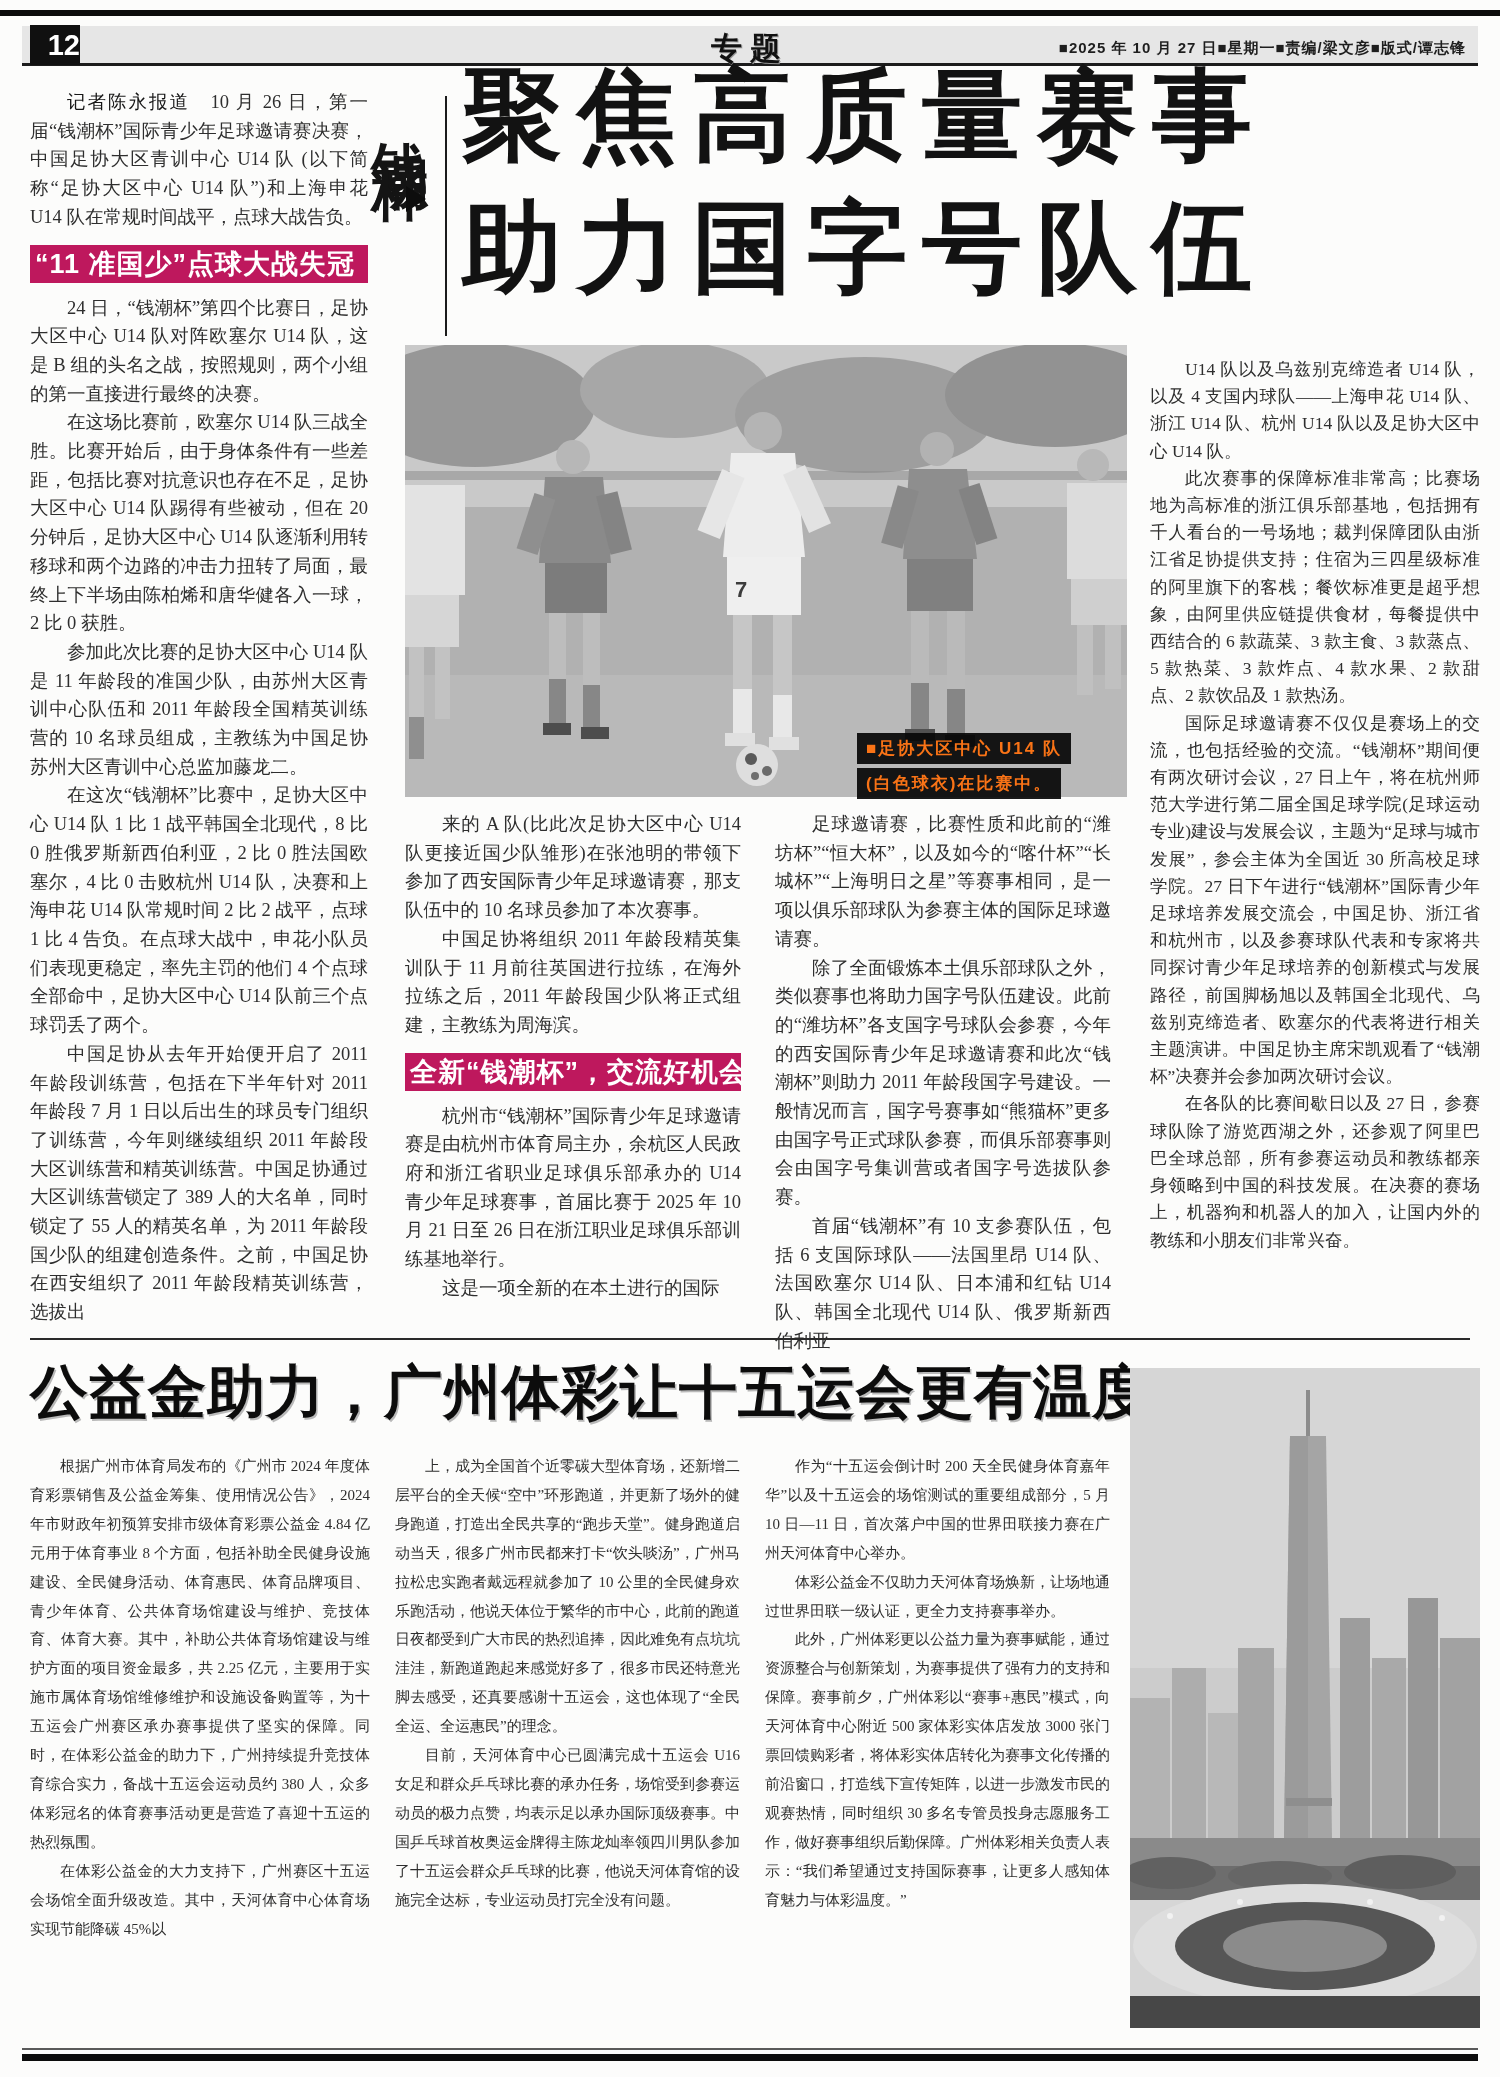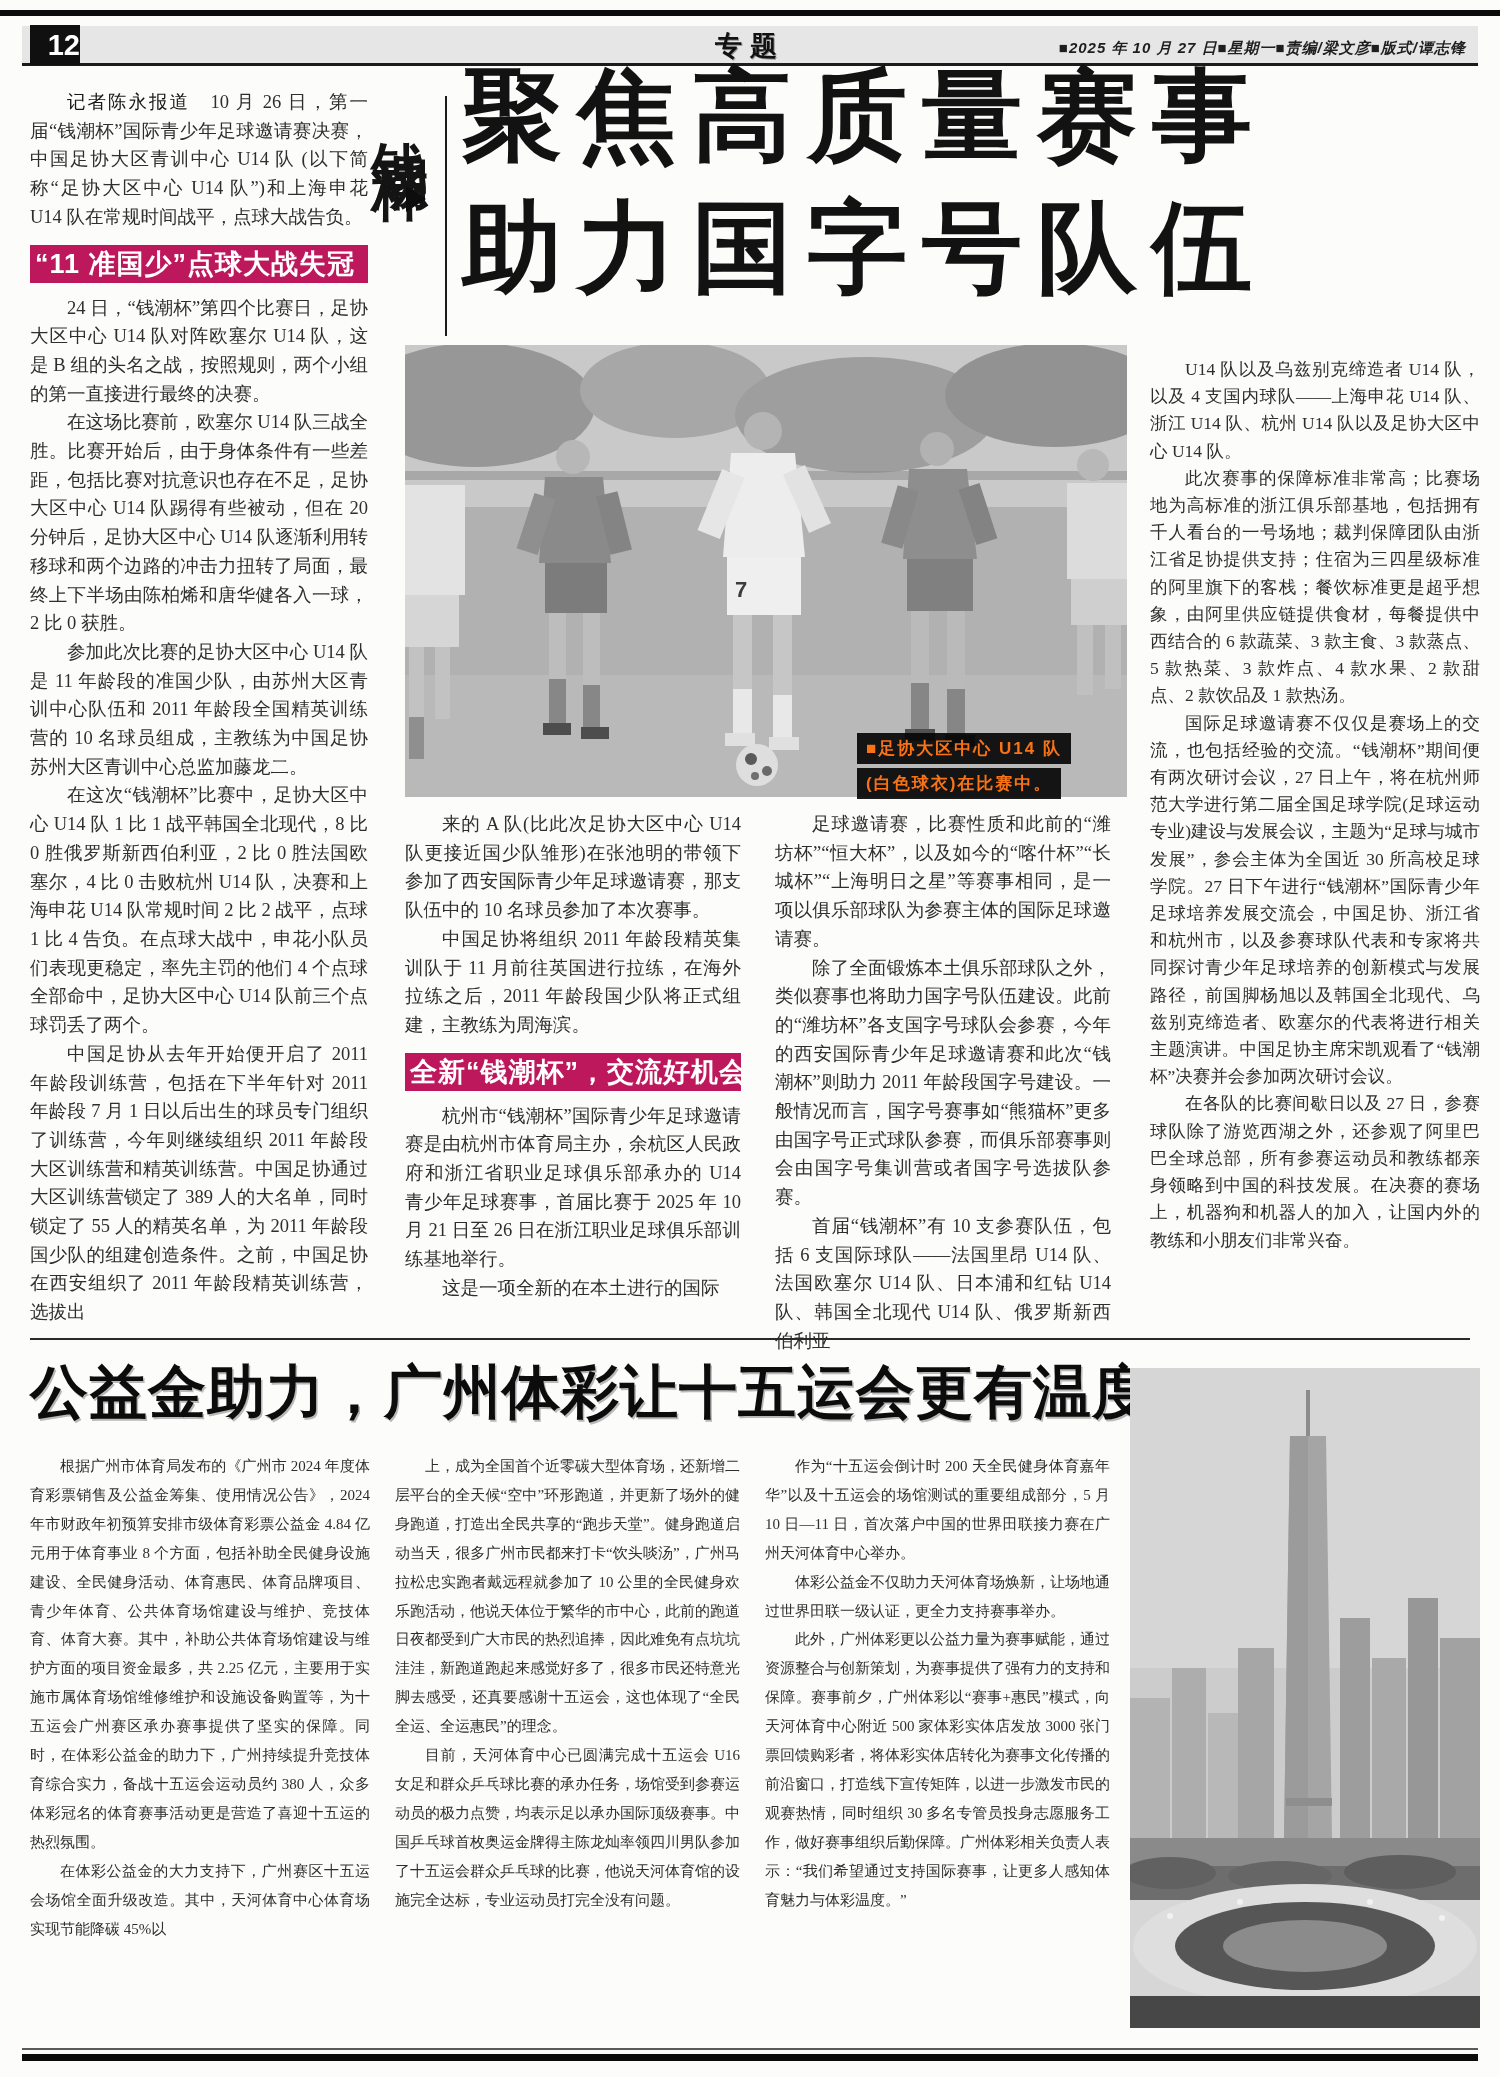--- a/index.html
+++ b/index.html
@@ -7,24 +7,24 @@
         font-family:"Liberation Serif",serif;color:#2b2b2b;}
   .abs{position:absolute;}
 
   
   .top-rule{left:0;top:10px;width:1500px;height:6px;background:#0b0b0b;}
   .header-bar{left:22px;top:26px;width:1456px;height:37px;background:#e6e6e6;border-bottom:3px solid #1c1c1c;}
   .page-num{left:30px;top:25px;width:50px;height:40px;background:#101010;color:#fff;
             font-family:"Liberation Sans",sans-serif;font-weight:bold;font-size:29px;
             line-height:40px;text-align:right;}
   .section-title{left:0;top:28px;width:100%;text-align:center;
-            font-family:"Liberation Sans",sans-serif;font-weight:bold;font-size:27px;
+            font-family:"Liberation Sans",sans-serif;font-weight:bold;font-size:31px;
             letter-spacing:8px;color:#111;text-shadow:1px 1px 0 #999;}
   .dateline{right:34px;top:39px;font-family:"Liberation Sans",sans-serif;font-weight:bold;
-            font-size:15px;color:#1e1e1e;letter-spacing:1px;font-style:italic;}
+            font-size:15px;color:#1e1e1e;letter-spacing:1px;}
 
   
   .kicker{left:372px;top:98px;height:245px;writing-mode:vertical-rl;text-orientation:upright;
           font-weight:bold;font-size:56px;letter-spacing:12px;color:#141414;line-height:1;}
   .kicker-arrow{left:406px;top:186px;width:0;height:0;border-left:20px solid #0d0d0d;
           border-top:13px solid transparent;border-bottom:13px solid transparent;}
   .kicker-rule{left:445px;top:96px;width:2px;height:240px;background:#1b1b1b;}
   .headline{left:462px;width:1020px;font-weight:bold;font-size:100px;line-height:1.05;
           letter-spacing:15px;color:#121212;white-space:nowrap;}
   .headline.l1{top:64px;}

